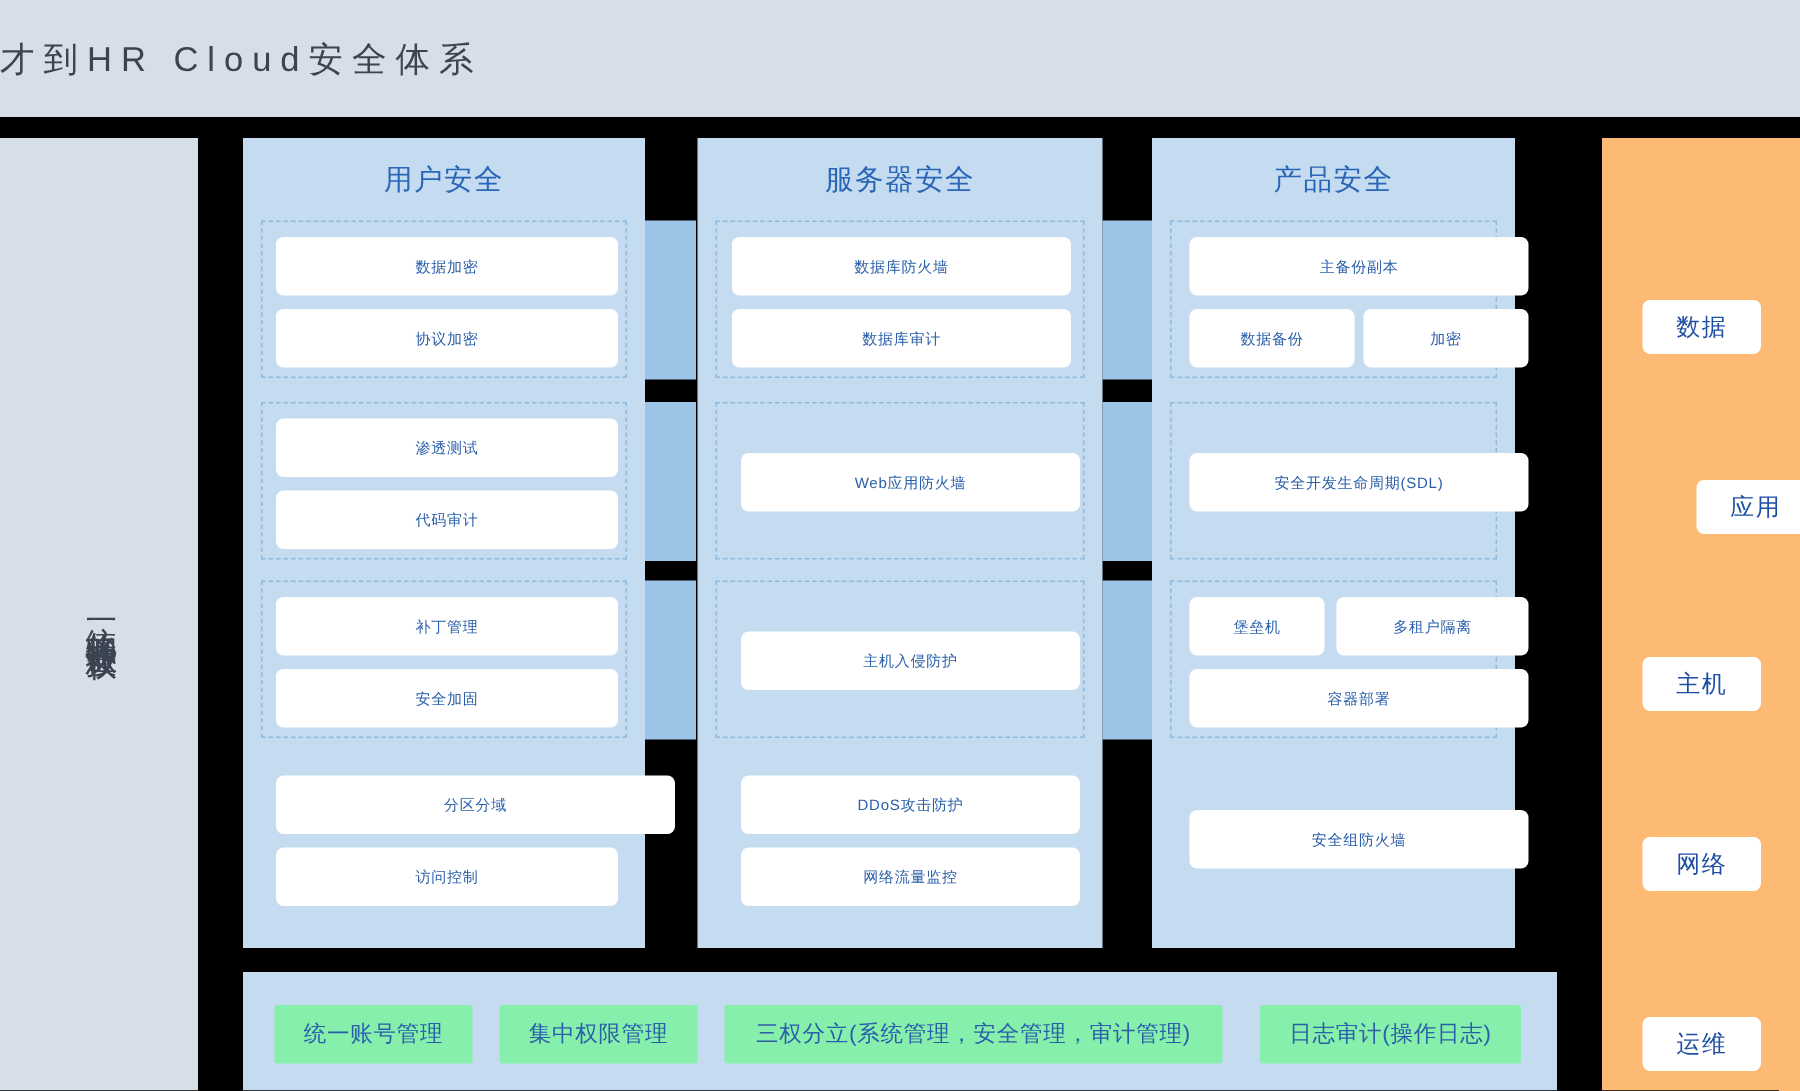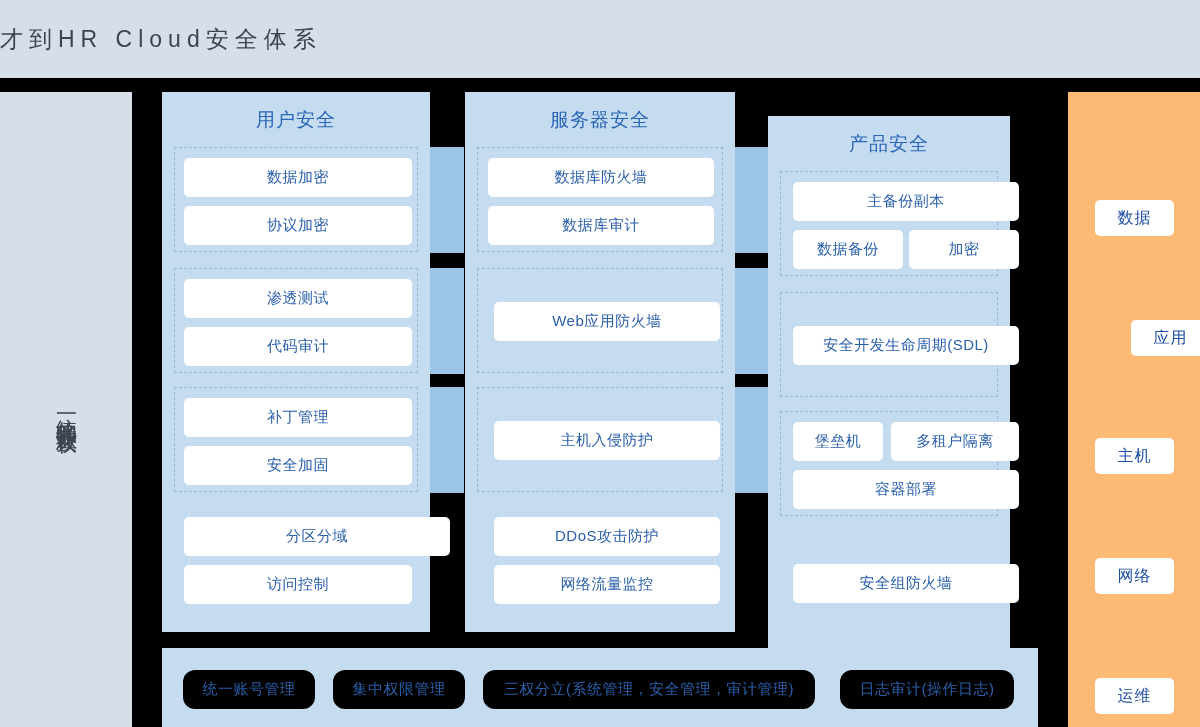--- a/index.html
+++ b/index.html
@@ -52,52 +52,52 @@
     position: absolute; width: 34px; background: #9bc4e6;
   }
 
   
   .column {
     position: absolute; top: 92px; height: 540px;
     background: #c5dcf0;
   }
   #col-user    { left: 162px; width: 268px; }
   #col-server  { left: 465px; width: 270px; }
-  #col-product { left: 768px; width: 242px; margin-top: 24px; }
+  #col-product { left: 768px; width: 242px; }
 
   .col-header {
     position: absolute; left: 0; top: 0; width: 100%; height: 55px;
     display: flex; align-items: center; justify-content: center;
     font-size: 19px; color: #2a66b8; letter-spacing: 1px;
   }
 
   
   .group {
     position: absolute; left: 12px; right: 12px;
     border: 1px dashed #8fb9dd;
   }
   .group.no-border { border-color: transparent; }
 
   
   .box {
     position: absolute; height: 39px;
     background: #ffffff; border-radius: 5px;
     display: flex; align-items: center; justify-content: center;
-    font-size: 15px; color: #2a5faa; letter-spacing: 0.5px;
+    font-size: 10px; color: #2a5faa; letter-spacing: 0.5px;
     white-space: nowrap;
   }
 
   
   .bottom-panel {
     position: absolute; left: 162px; top: 648px; width: 876px; height: 79px;
     background: #c5dcf0;
   }
   .bottom-box {
     position: absolute; top: 22px; height: 39px;
-    background: #000000; border-radius: 12px;
+    background: #86efac; border-radius: 2px;
     display: flex; align-items: center; justify-content: center;
     font-size: 15px; color: #2a5faa; letter-spacing: 0.5px;
     white-space: nowrap;
   }
 </style>
 </head>
 <body>
 
 <div id="root">
 

